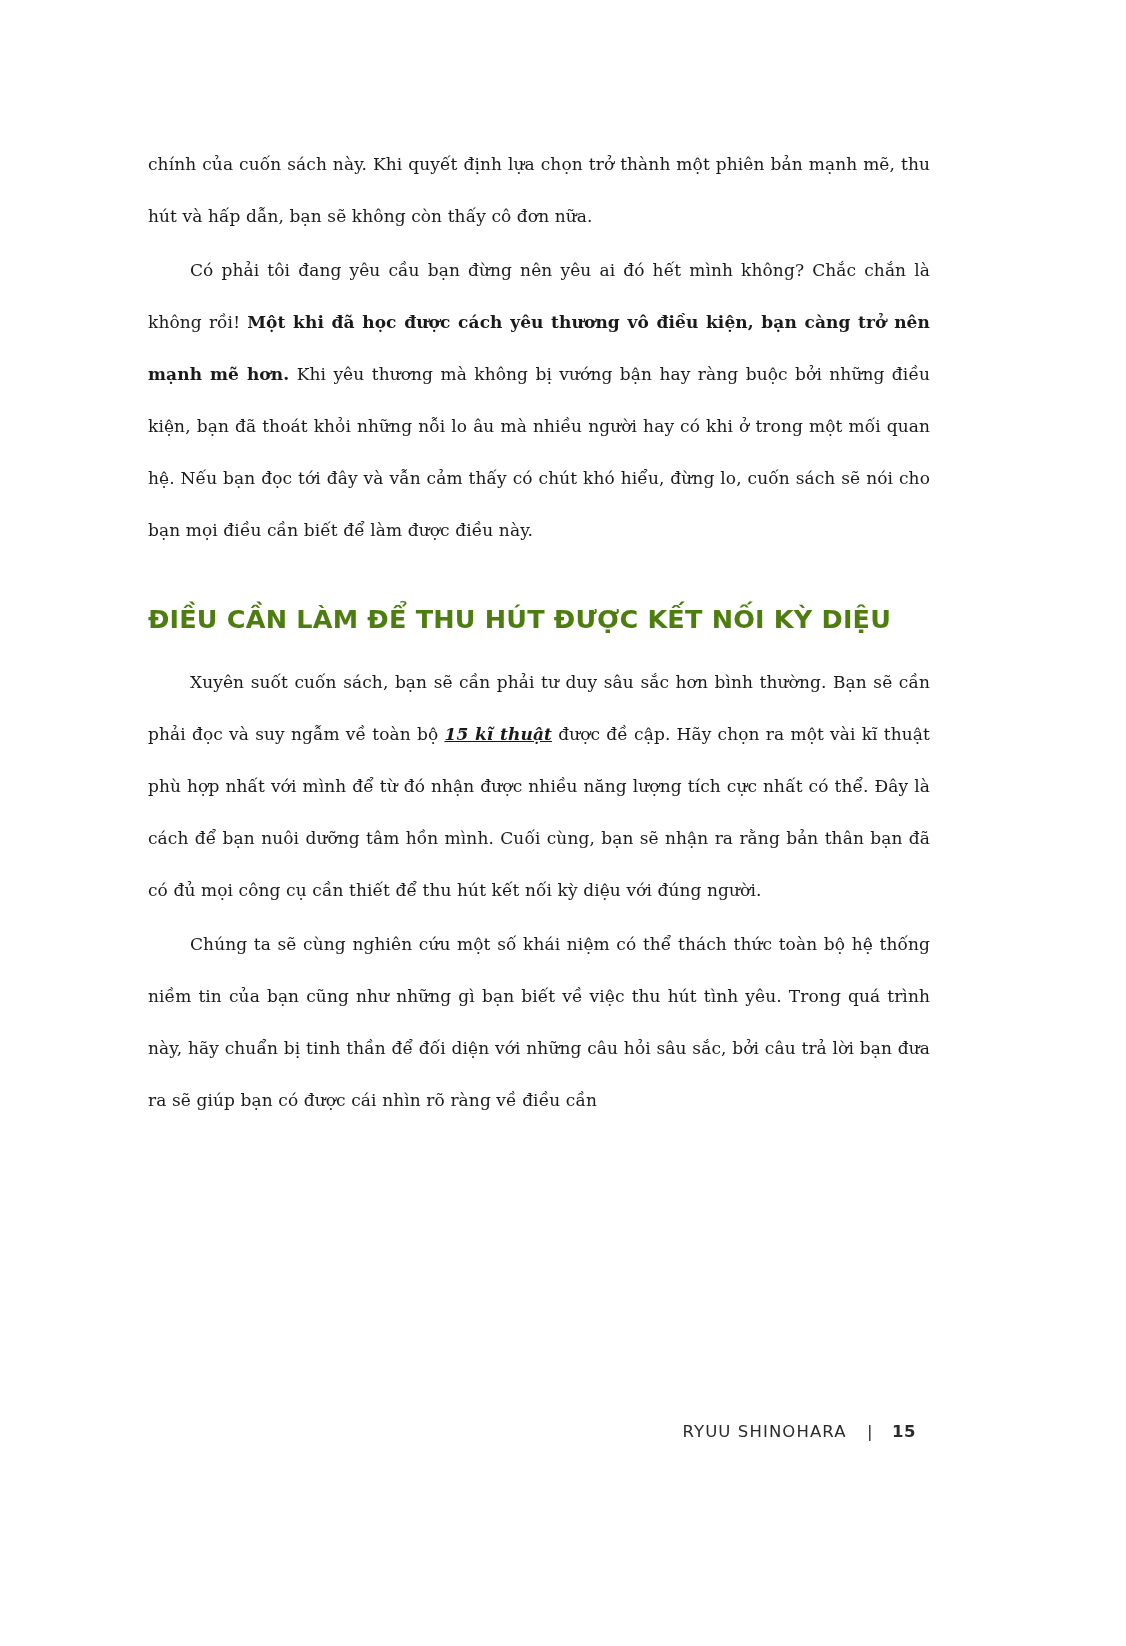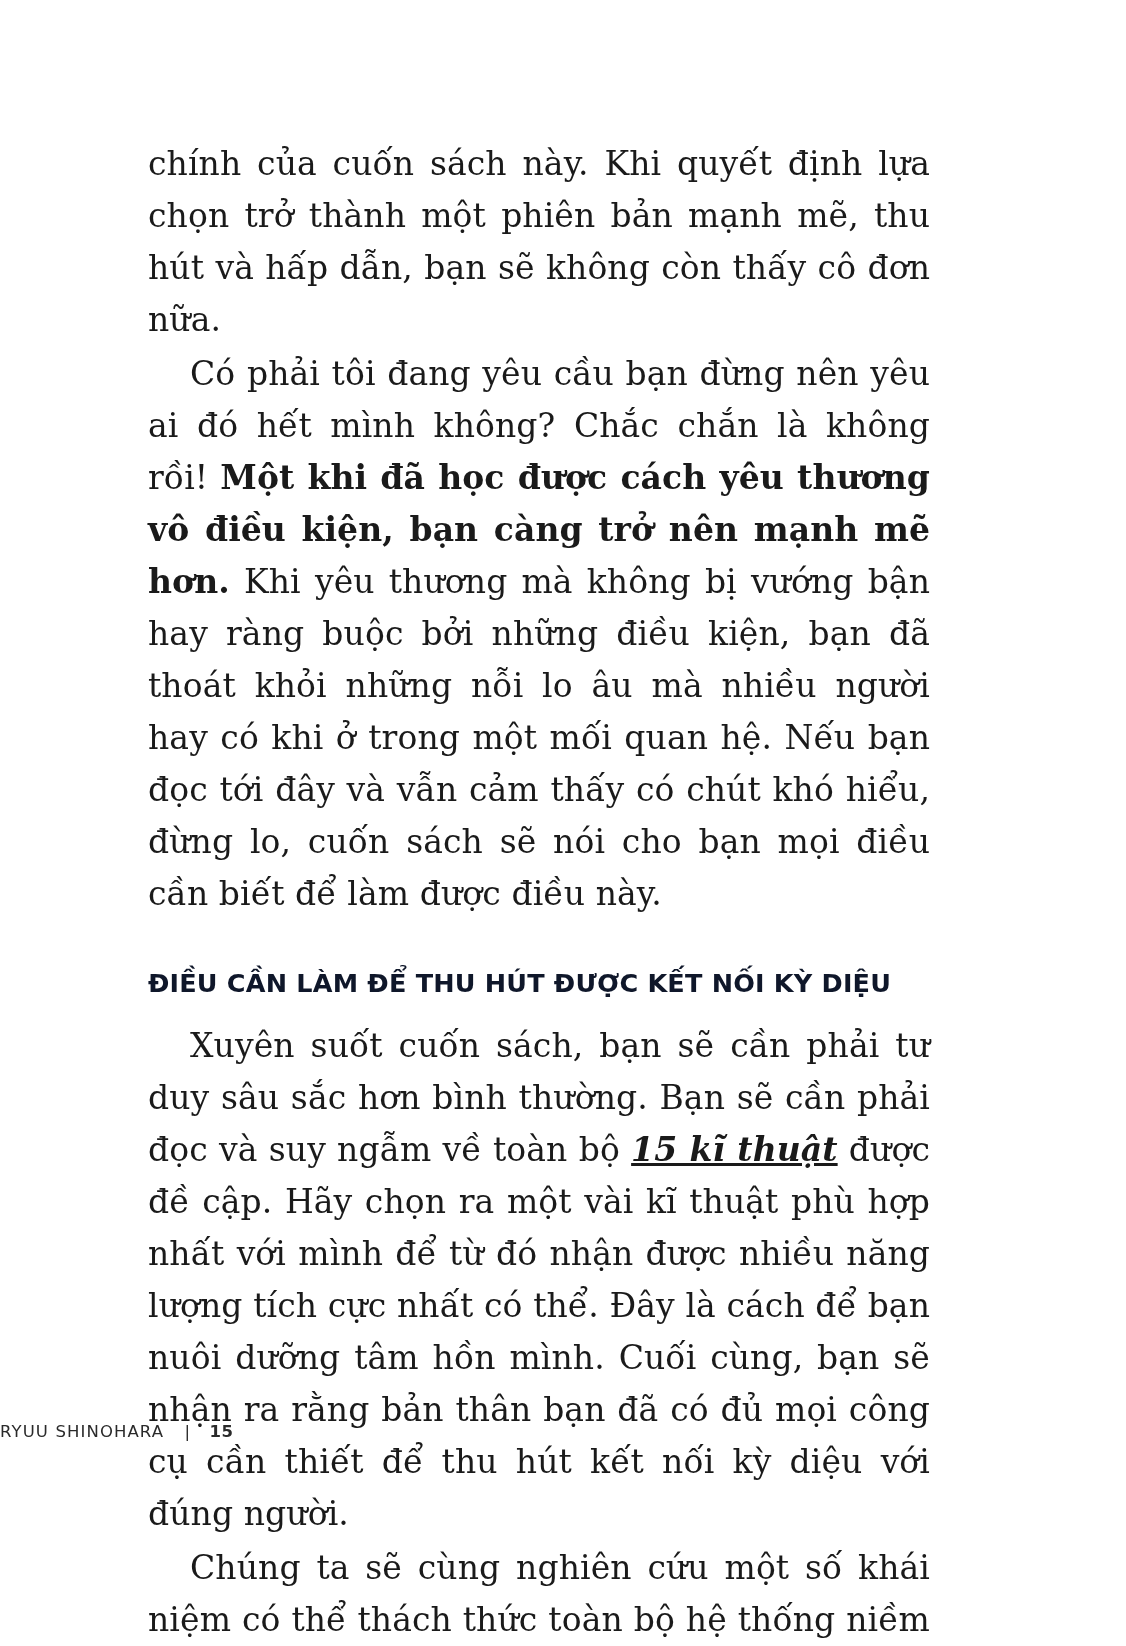--- a/index.html
+++ b/index.html
@@ -23,21 +23,21 @@
     background: #ffffff;
   }
   .content {
     position: absolute;
     left: 148px;
     top: 138px;
     width: 782px;
   }
   p.para {
     margin: 0 0 0 0;
-    font-size: 33px;
+    font-size: 17px;
     line-height: 52px;
     text-align: justify;
     text-justify: inter-word;
     letter-spacing: 0.1px;
   }
   p.para + p.para {
     margin-top: 2px;
   }
   p.indent {
     text-indent: 42px;
@@ -50,28 +50,28 @@
     font-style: italic;
     text-decoration: underline;
   }
   h2.section-heading {
     font-family: "DejaVu Sans", sans-serif;
     font-size: 25.5px;
     font-weight: bold;
     letter-spacing: 0.2px;
     margin: 46px 0 20px 0;
     line-height: 34px;
-    color: #0f172a;
+    color: #4d7c0f;
   }
   .footer {
     position: absolute;
     left: 0;
     top: 1422px;
     width: 916px;
-    text-align: left;
+    text-align: right;
     font-family: "DejaVu Sans", sans-serif;
     font-size: 16.5px;
     letter-spacing: 1.1px;
     color: #2a2a2a;
   }
   .footer .sep {
     display: inline-block;
     margin: 0 12px 0 14px;
     color: #2a2a2a;
     font-weight: 400;

